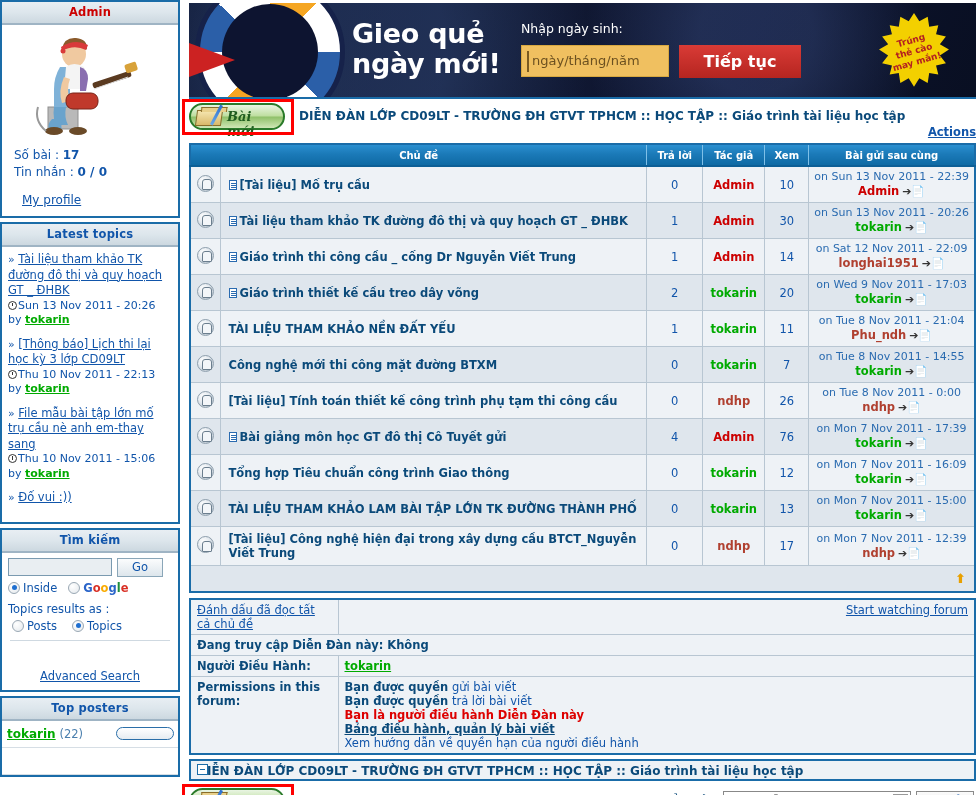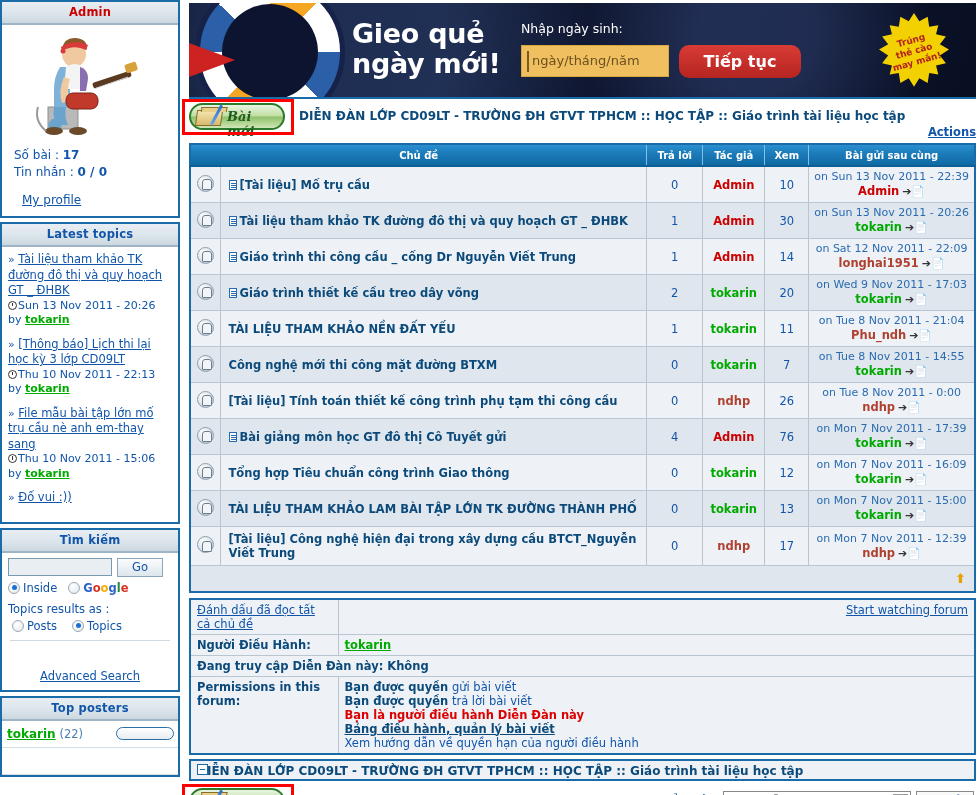--- a/index.html
+++ b/index.html
@@ -109,21 +109,21 @@
               border-left:46px solid #cc2222; }
   .bn-title { position:absolute; left:163px; top:16px; color:#fff; font-size:27px;
               font-weight:bold; line-height:30px; letter-spacing:-.3px;}
   .bn-lbl { position:absolute; left:332px; top:18px; color:#fff; font-size:12.5px;}
   .bn-dobin { position:absolute; left:332px; top:42px; width:148px; height:32px;
               background:#f0c060; border:1px solid #d8a840; color:#6b5020; font-size:13px;
               padding:7px 0 0 10px; }
   .bn-dobin:before{content:""; position:absolute; left:5px; top:5px; width:2px;height:21px;background:#7a5a20;}
   .bn-cont { position:absolute; left:490px; top:42px; width:122px; height:33px;
              background:linear-gradient(to bottom,#d93b36,#b52520); color:#fff; font-weight:bold;
-             font-size:16px; text-align:center; line-height:33px; border-radius:10px; cursor:pointer;}
+             font-size:16px; text-align:center; line-height:33px; border-radius:0; cursor:pointer;}
   .bn-star { position:absolute; right:24px; top:10px; width:76px; height:76px; }
   .bn-star .sp { position:absolute; inset:0; background:#f3d000;
       clip-path: polygon(50% 0%,57% 11%,68% 5%,70% 18%,82% 16%,79% 28%,92% 31%,84% 41%,96% 48%,
                  84% 56%,92% 66%,79% 69%,82% 81%,70% 79%,68% 92%,57% 86%,50% 97%,43% 86%,32% 92%,
                  30% 79%,18% 81%,21% 69%,8% 66%,16% 56%,4% 48%,16% 41%,8% 31%,21% 28%,18% 16%,
                  30% 18%,32% 5%,43% 11%);}
   .bn-star .st { position:absolute; inset:0; display:flex; align-items:center; justify-content:center;
                  flex-direction:column; color:#b32020; font-size:9px; font-weight:bold;
                  transform:rotate(-16deg); line-height:11px; text-align:center;}
 
@@ -489,25 +489,25 @@
       <tbody>
           <tr class="ib-row-nb">
         <td class="ib-lbl ib-link" style="font-weight:normal; width:148px;">
           <a href="#">Đánh dấu đã đọc tất cả chủ đề</a>
         </td>
         <td style="text-align:right;" class="ib-link">
           <a href="#">Start watching forum</a>
         </td>
       </tr>
       <tr class="ib-row-nb">
+        <td colspan="2" style="color:#0b4a7a; font-weight:bold;">Đang truy cập Diễn Đàn này: Không</td>
+      </tr>
+      <tr class="ib-row-nb">
         <td class="ib-lbl">Người Điều Hành:</td>
         <td><a href="#" class="uname u-green">tokarin</a></td>
-      </tr>
-      <tr class="ib-row-nb">
-        <td colspan="2" style="color:#0b4a7a; font-weight:bold;">Đang truy cập Diễn Đàn này: Không</td>
       </tr>
       <tr>
         <td class="ib-lbl">Permissions in this forum:</td>
         <td id="perm-cell">
               <div class="perm-b"><b>Bạn được quyền</b><span> gửi bài viết</span></div>
               <div class="perm-b"><b>Bạn được quyền</b><span> trả lời bài viết</span></div>
               <div class="perm-r">Bạn là người điều hành Diễn Đàn này</div>
               <div class="perm-u">Bảng điều hành, quản lý bài viết</div>
               <div class="perm-g">Xem hướng dẫn về quyền hạn của người điều hành</div>
             </td>

